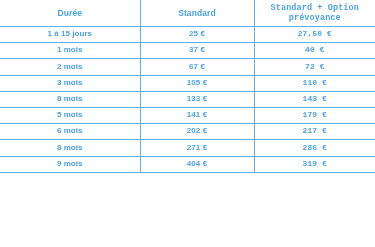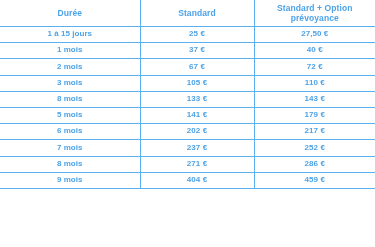--- a/index.html
+++ b/index.html
@@ -32,20 +32,21 @@
     font-weight: bold;
     border-right: 1.5px solid #5bb0ee;
     border-bottom: 1.5px solid #5bb0ee;
     padding: 0;
     background: #ffffff;
   }
 
   #pricing-table th:last-child,
   #pricing-table td:last-child {
     border-right: none;
+    font-family: Liberation Mono, monospace;
   }
 
   thead th {
     height: 26px;
     font-size: 8.5px;
     line-height: 1.18;
     letter-spacing: 0.1px;
     padding: 0 3px;
     margin-top: 31px;
   }
@@ -108,28 +109,23 @@
         <td>5 mois</td>
         <td>141 €</td>
         <td>179 €</td>
       </tr>
       <tr>
         <td>6 mois</td>
         <td>202 €</td>
         <td>217 €</td>
       </tr>
       <tr>
-        <td>7 mois</td>
-        <td>237 €</td>
-        <td>252 €</td>
-      </tr>
-      <tr>
         <td>8 mois</td>
         <td>271 €</td>
         <td>286 €</td>
       </tr>
       <tr>
         <td>9 mois</td>
         <td>404 €</td>
-        <td>459 €</td>
+        <td>319 €</td>
       </tr>
     </tbody>
 </table>
 
 </body></html>

